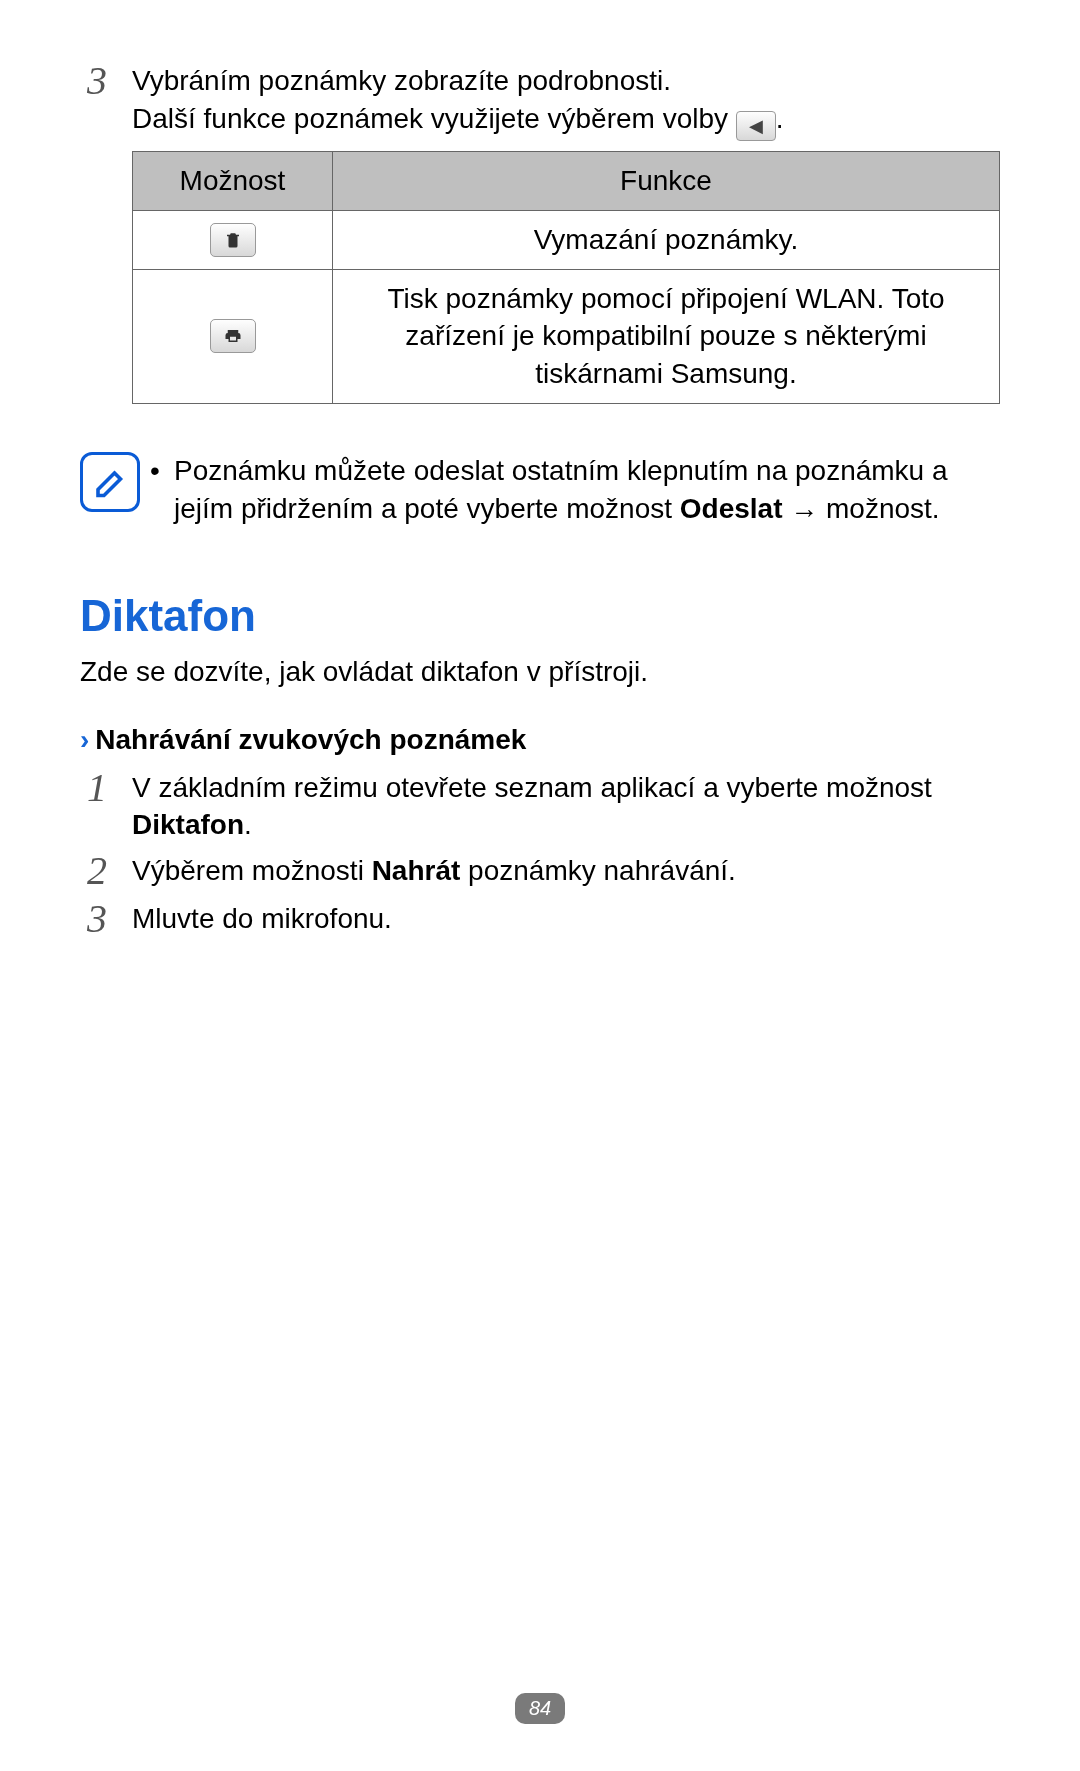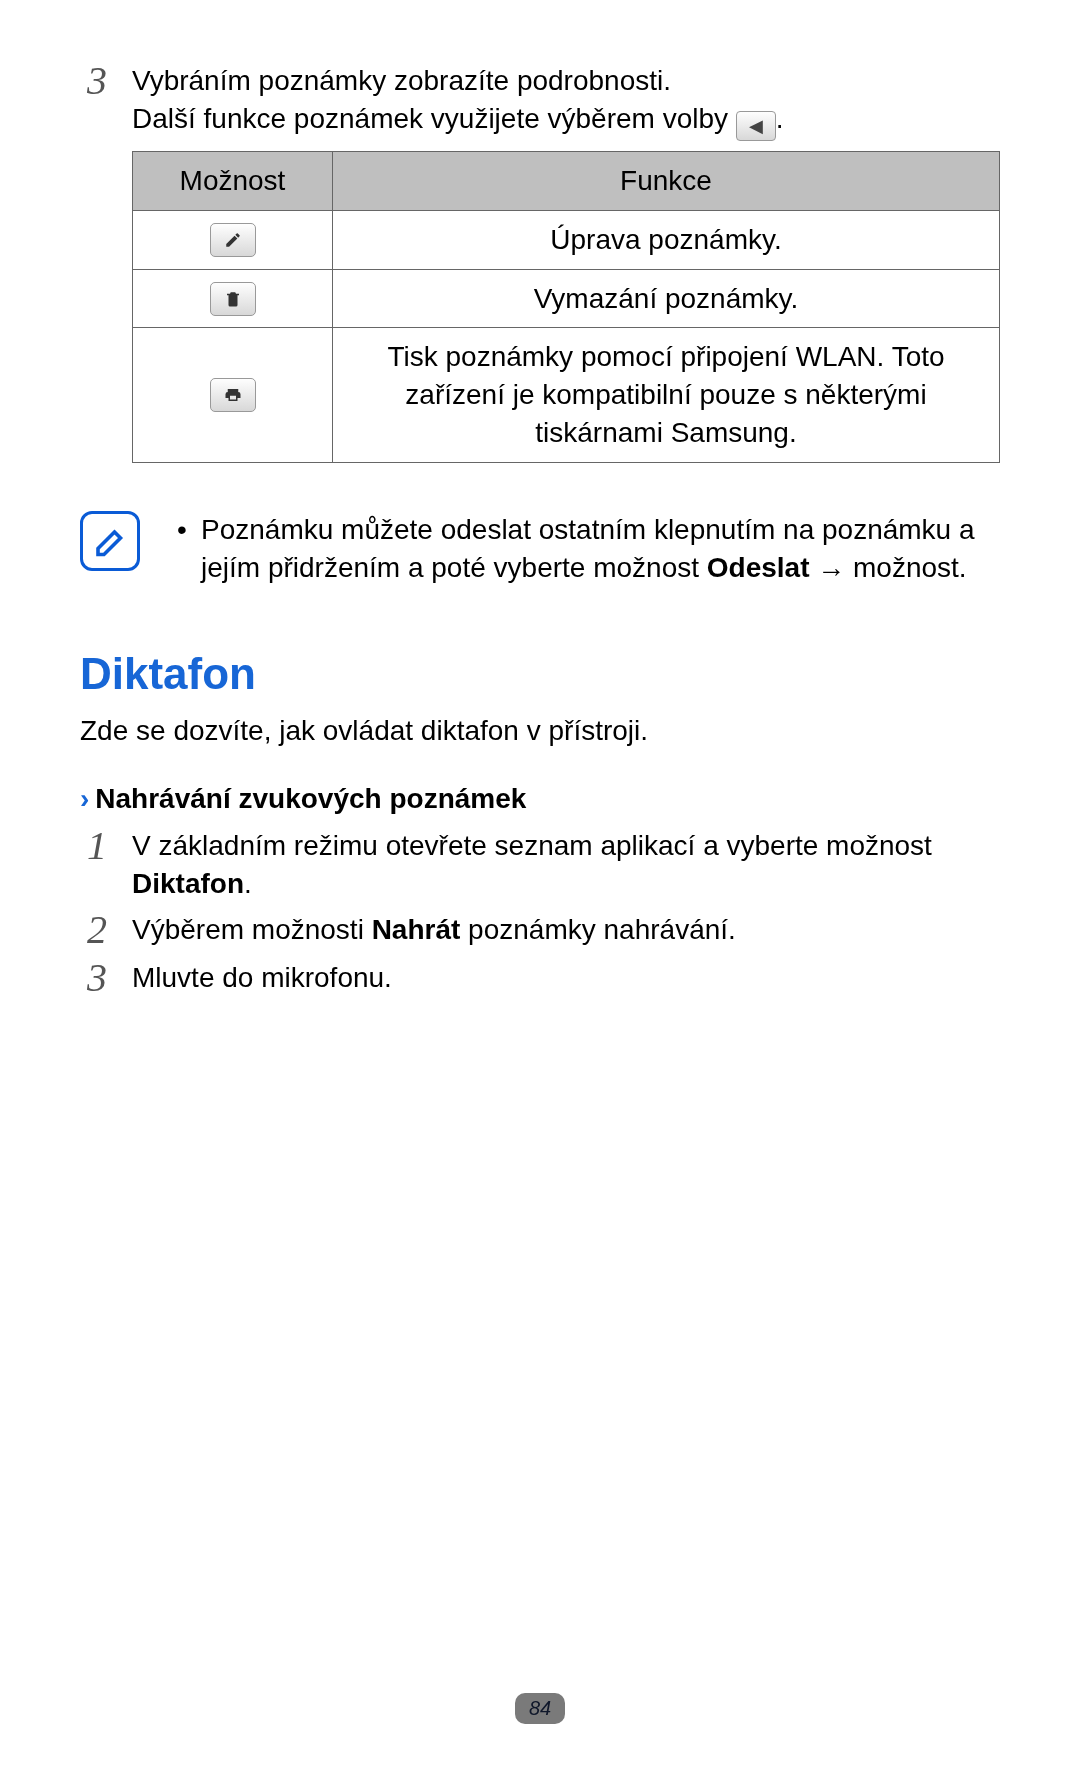--- a/index.html
+++ b/index.html
@@ -69,21 +69,21 @@
     width: 46px;
     height: 34px;
     background: linear-gradient(#fefefe,#d8d8d8);
     border: 1px solid #999;
     border-radius: 5px;
     color: #333;
   }
   .mini-btn svg { width: 18px; height: 18px; }
   .notebox {
     display: flex;
-    gap: 37px;
+    gap: 10px;
     margin: 24px 0 40px 0;
   }
   .noteicon {
     flex: none;
     width: 60px;
     height: 60px;
     border: 3px solid #0a5bd6;
     border-radius: 12px;
     display: flex;
     align-items: center;
@@ -131,51 +131,41 @@
   }
   .footer .cat {
     font-style: italic;
     font-size: 20px;
     color: #444;
   }
   .pagenum {
     display: inline-block;
     margin-top: 4px;
     background: #7a7a7a;
-    color: #0f172a;
+    color: #ffffff;
     font-size: 20px;
     padding: 2px 14px;
     border-radius: 10px;
     font-style: italic;
   }
 </style>
 </head>
 <body>
 
 <div class="step">
   <div class="num">3</div>
   <div class="body">
     <span>Vybráním poznámky zobrazíte podrobnosti.</span><br>
     <span>Další funkce poznámek využijete výběrem volby </span><span class="inline-btn">◀</span><span>.</span>
 
     <table class="opts">
       <tbody>
           <tr>
         <th>Možnost</th>
         <th>Funkce</th>
-      </tr>
-      <tr>
-        <td class="iconcell">
-          <span class="mini-btn">
-            <svg viewBox="0 0 24 24">
-                  <path fill="#333" d="M3 17.25V21h3.75L17.81 9.94l-3.75-3.75L3 17.25zM20.71 7.04a1 1 0 0 0 0-1.41l-2.34-2.34a1 1 0 0 0-1.41 0l-1.83 1.83 3.75 3.75 1.83-1.83z"></path>
-                </svg>
-          </span>
-        </td>
-        <td>Úprava poznámky.</td>
       </tr>
       <tr>
         <td class="iconcell">
           <span class="mini-btn">
             <svg viewBox="0 0 24 24">
                   <path fill="#333" d="M6 7h12v13a2 2 0 0 1-2 2H8a2 2 0 0 1-2-2V7zm3-4h6l1 2h4v2H4V5h4l1-2z"></path>
                 </svg>
           </span>
         </td>
         <td>Vymazání poznámky.</td>

